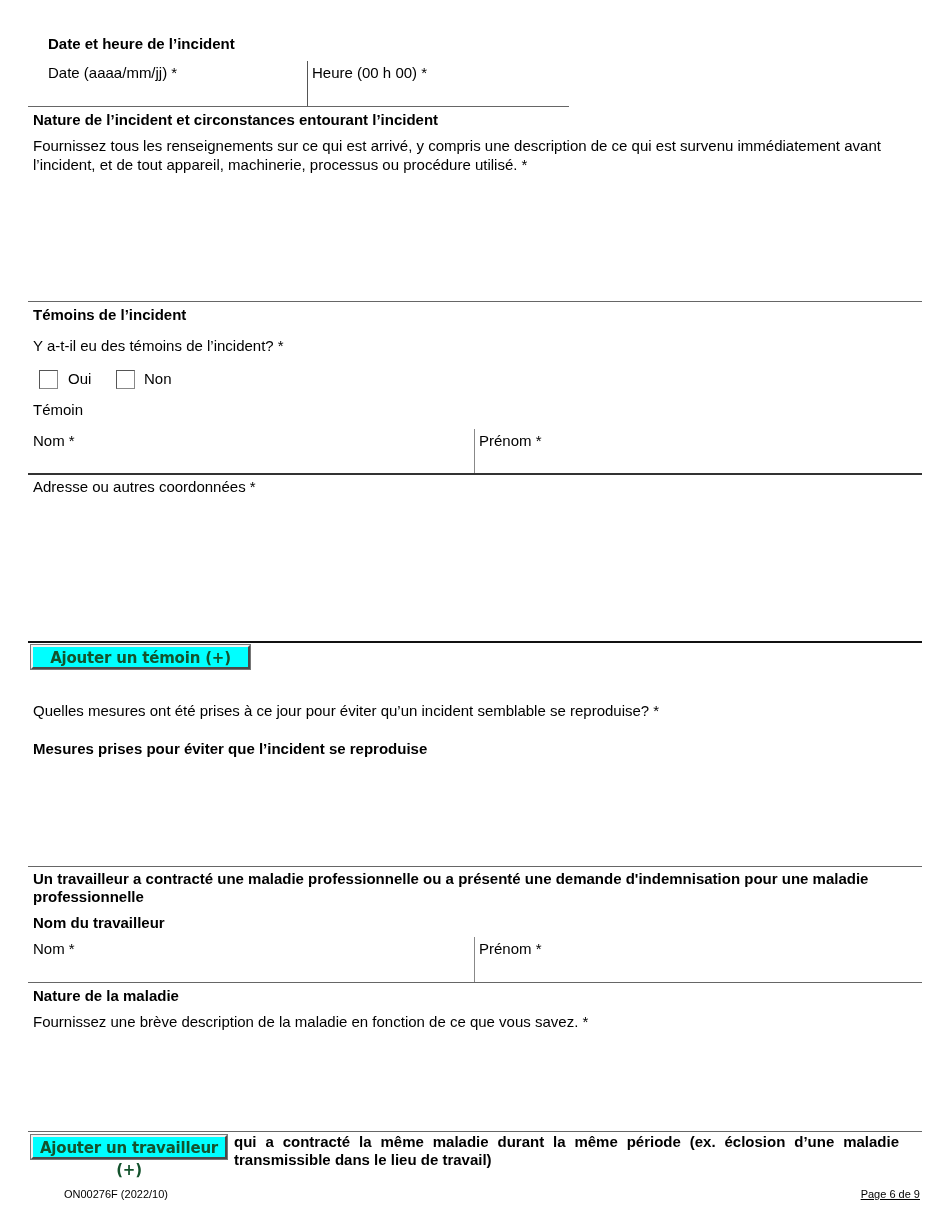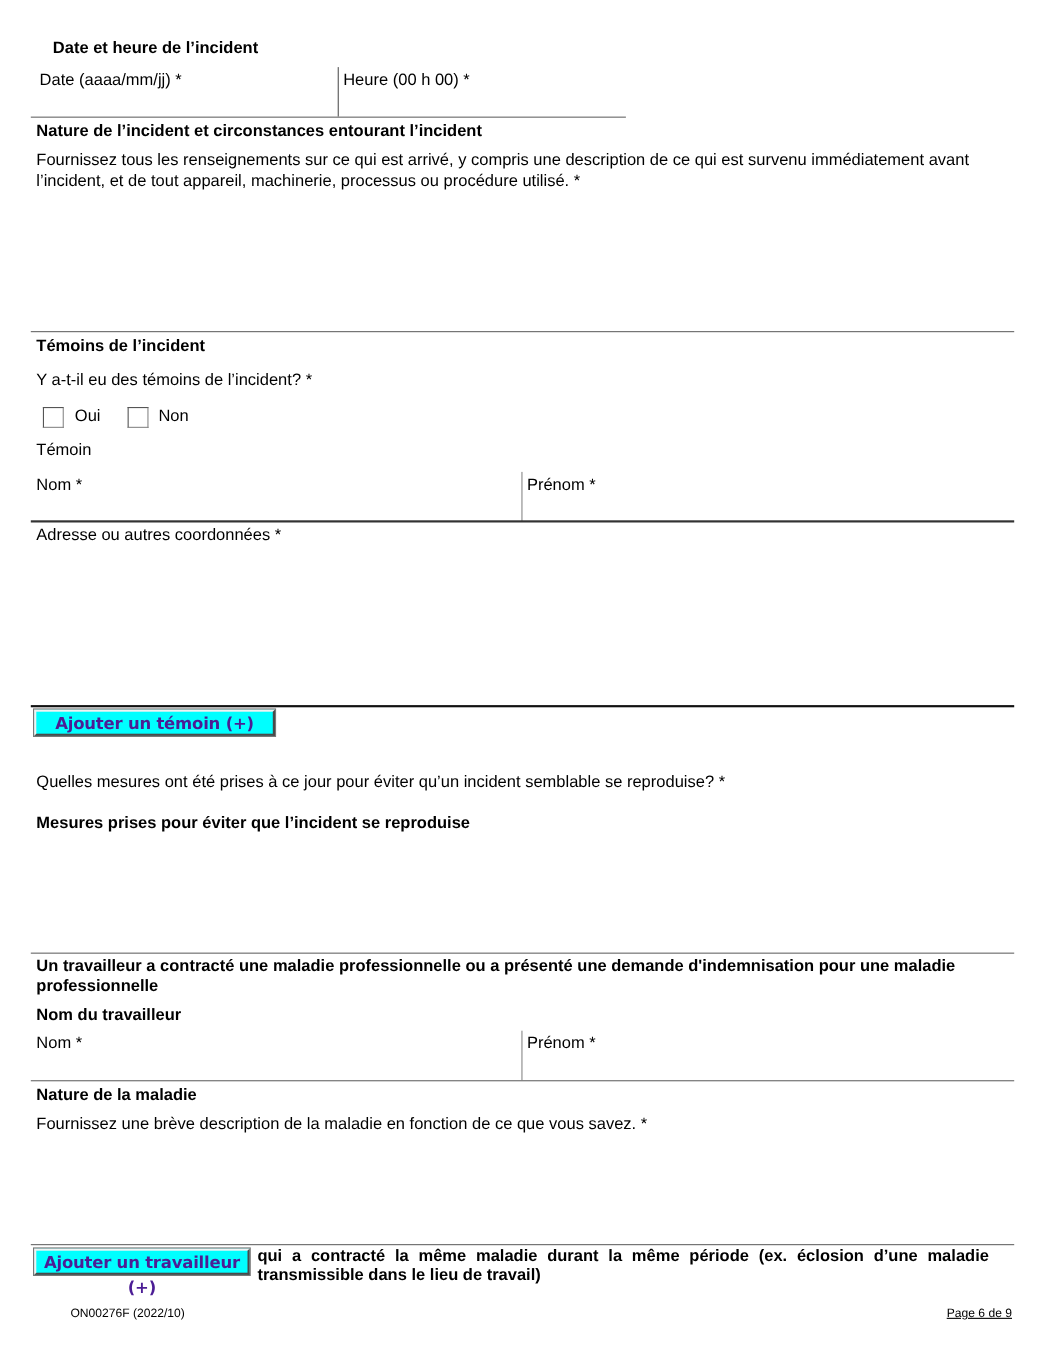--- a/index.html
+++ b/index.html
@@ -18,21 +18,21 @@
   .hline.dark { border-top: 2px solid #222; }
   .vline { position: absolute; width: 0; border-left: 1px solid #555; }
   .cb {
     position: absolute; width: 19px; height: 19px;
     border: 1px solid #555; border-bottom-color: #888; border-right-color: #888;
     background: #fff;
   }
   .btn {
     position: absolute;
     background: #00ffff;
-    color: #4c1d95;
+    color: #14532d;
     font-weight: bold;
     font-size: 15px;
     text-align: center;
     line-height: 22px;
     border-top: 2px solid #f2f2f2;
     border-left: 2px solid #f2f2f2;
     border-right: 2px solid #4a4a4a;
     border-bottom: 2px solid #4a4a4a;
     outline: 1px solid #777;
     cursor: pointer;
@@ -42,21 +42,21 @@
   .field { position: absolute; }
   .footer { font-size: 11px; line-height: 13px; }
   .justify { text-align: justify; text-align-last: left; }
 </style>
 </head>
 <body>
 
 <div class="abs h" style="left:48px; top:35px;text-align:right;">Date et heure de l’incident</div>
 
 <div class="field" style="left:28px; top:60px; width:280px; height:46px;">
-  <div class="abs t" style="left:8px; top:3px;">Date (aaaa/mm/jj) *</div>
+  <div class="abs t" style="left:20px; top:3px;">Date (aaaa/mm/jj) *</div>
 </div>
 <div class="vline" style="left:307px; top:61px; height:45px;"></div>
 <div class="field" style="left:308px; top:60px; width:260px; height:46px;">
   <div class="abs t" style="left:4px; top:3px;">Heure (00 h 00) *</div>
 </div>
 <div class="hline" style="left:28px; top:106px; width:541px;"></div>
 
 <div class="abs h" style="left:33px; top:111px;">Nature de l’incident et circonstances entourant l’incident</div>
 <div class="abs t" style="left:33px; top:136px; width:880px;">Fournissez tous les renseignements sur ce qui est arrivé, y compris une description de ce qui est survenu immédiatement avant l’incident, et de tout appareil, machinerie, processus ou procédure utilisé. *</div>
 <div class="field" style="left:28px; top:176px; width:894px; height:124px;"></div>

